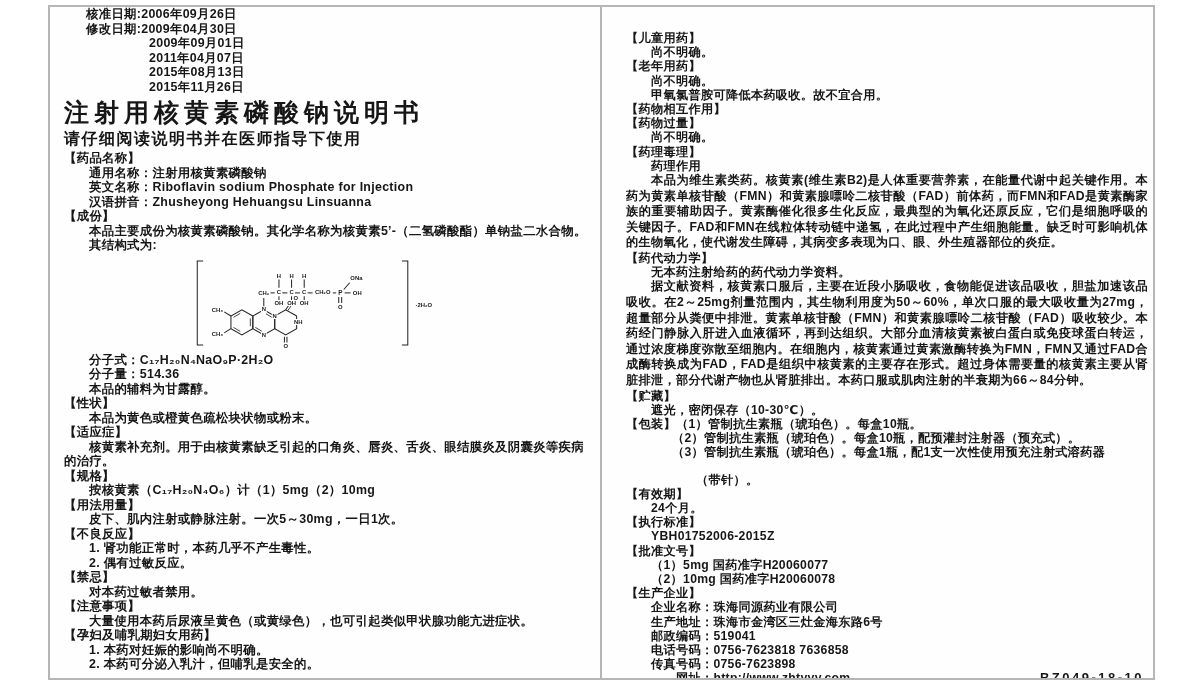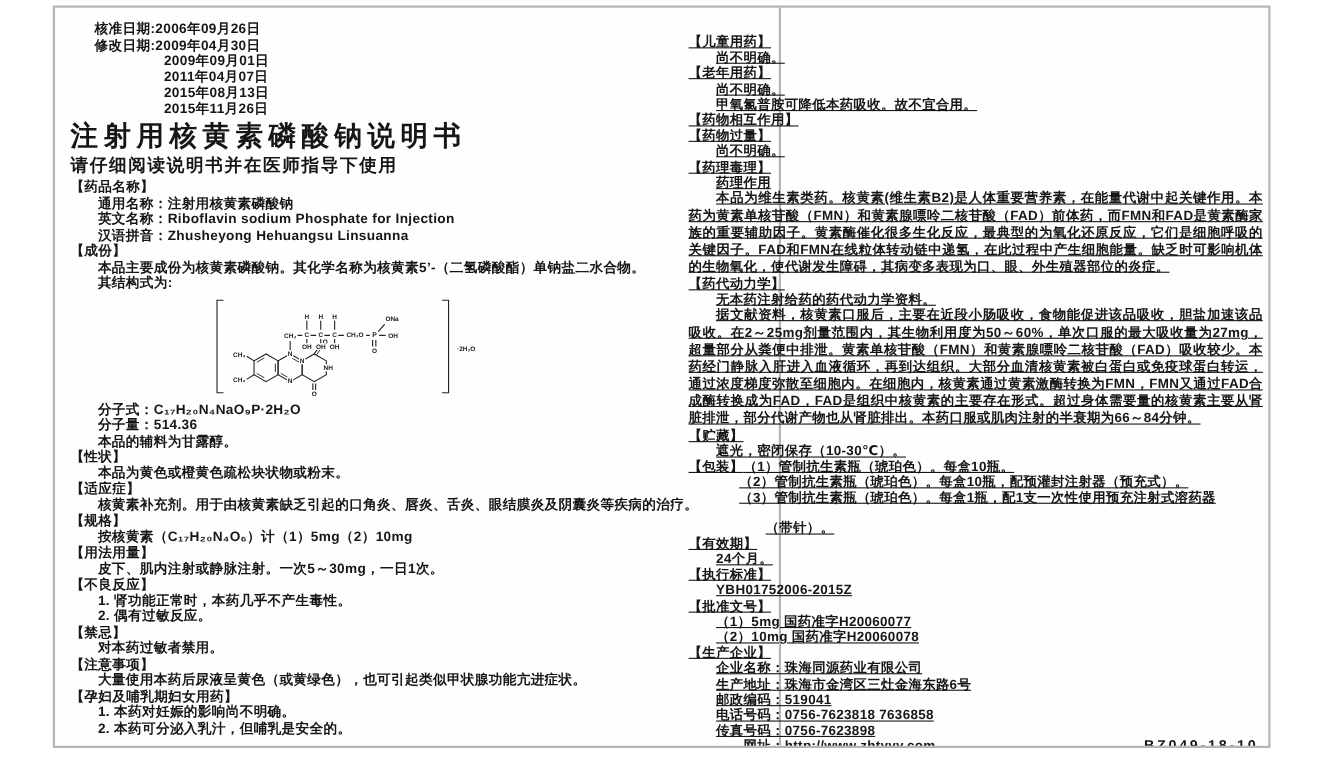--- a/index.html
+++ b/index.html
@@ -6,22 +6,22 @@
   body{
     width:1200px;height:689px;position:relative;background:#ffffff;
     font-family:"Liberation Sans","DejaVu Sans",sans-serif;
     color:#161616;font-weight:bold;overflow:hidden;
   }
   .page{
     position:absolute;left:48px;top:5px;width:1103px;height:671px;
     border:2px solid #b5b5b5;background:#fefefe;overflow:hidden;
   }
   .col{position:absolute;top:0;height:100%;box-sizing:border-box;}
-  .col-left{left:0;width:660px;border-right:2px solid #b5b5b5;padding:12px 12px 0 14px;}
-  .col-right{left:554px;width:549px;padding:24px 5px 0 22px;text-decoration:underline;}
+  .col-left{left:0;width:552px;border-right:2px solid #b5b5b5;padding:0 12px 0 14px;}
+  .col-right{left:554px;width:549px;padding:24px 5px 0 22px;}
   .line{font-size:12.4px;line-height:14.5px;letter-spacing:0.3px;}
   .col-right .line{line-height:14.2px;font-size:12.2px;}
   .ind{text-indent:25px;}
   .para{text-align:justify;text-indent:25px;line-height:15.6px !important;}
   .dates{margin-left:22px;}
   .date-cont{text-indent:63px;}
   .title{
     text-align:left;font-size:25px;line-height:29px;letter-spacing:5px;
     margin:4px 0 2px 0;
   }

